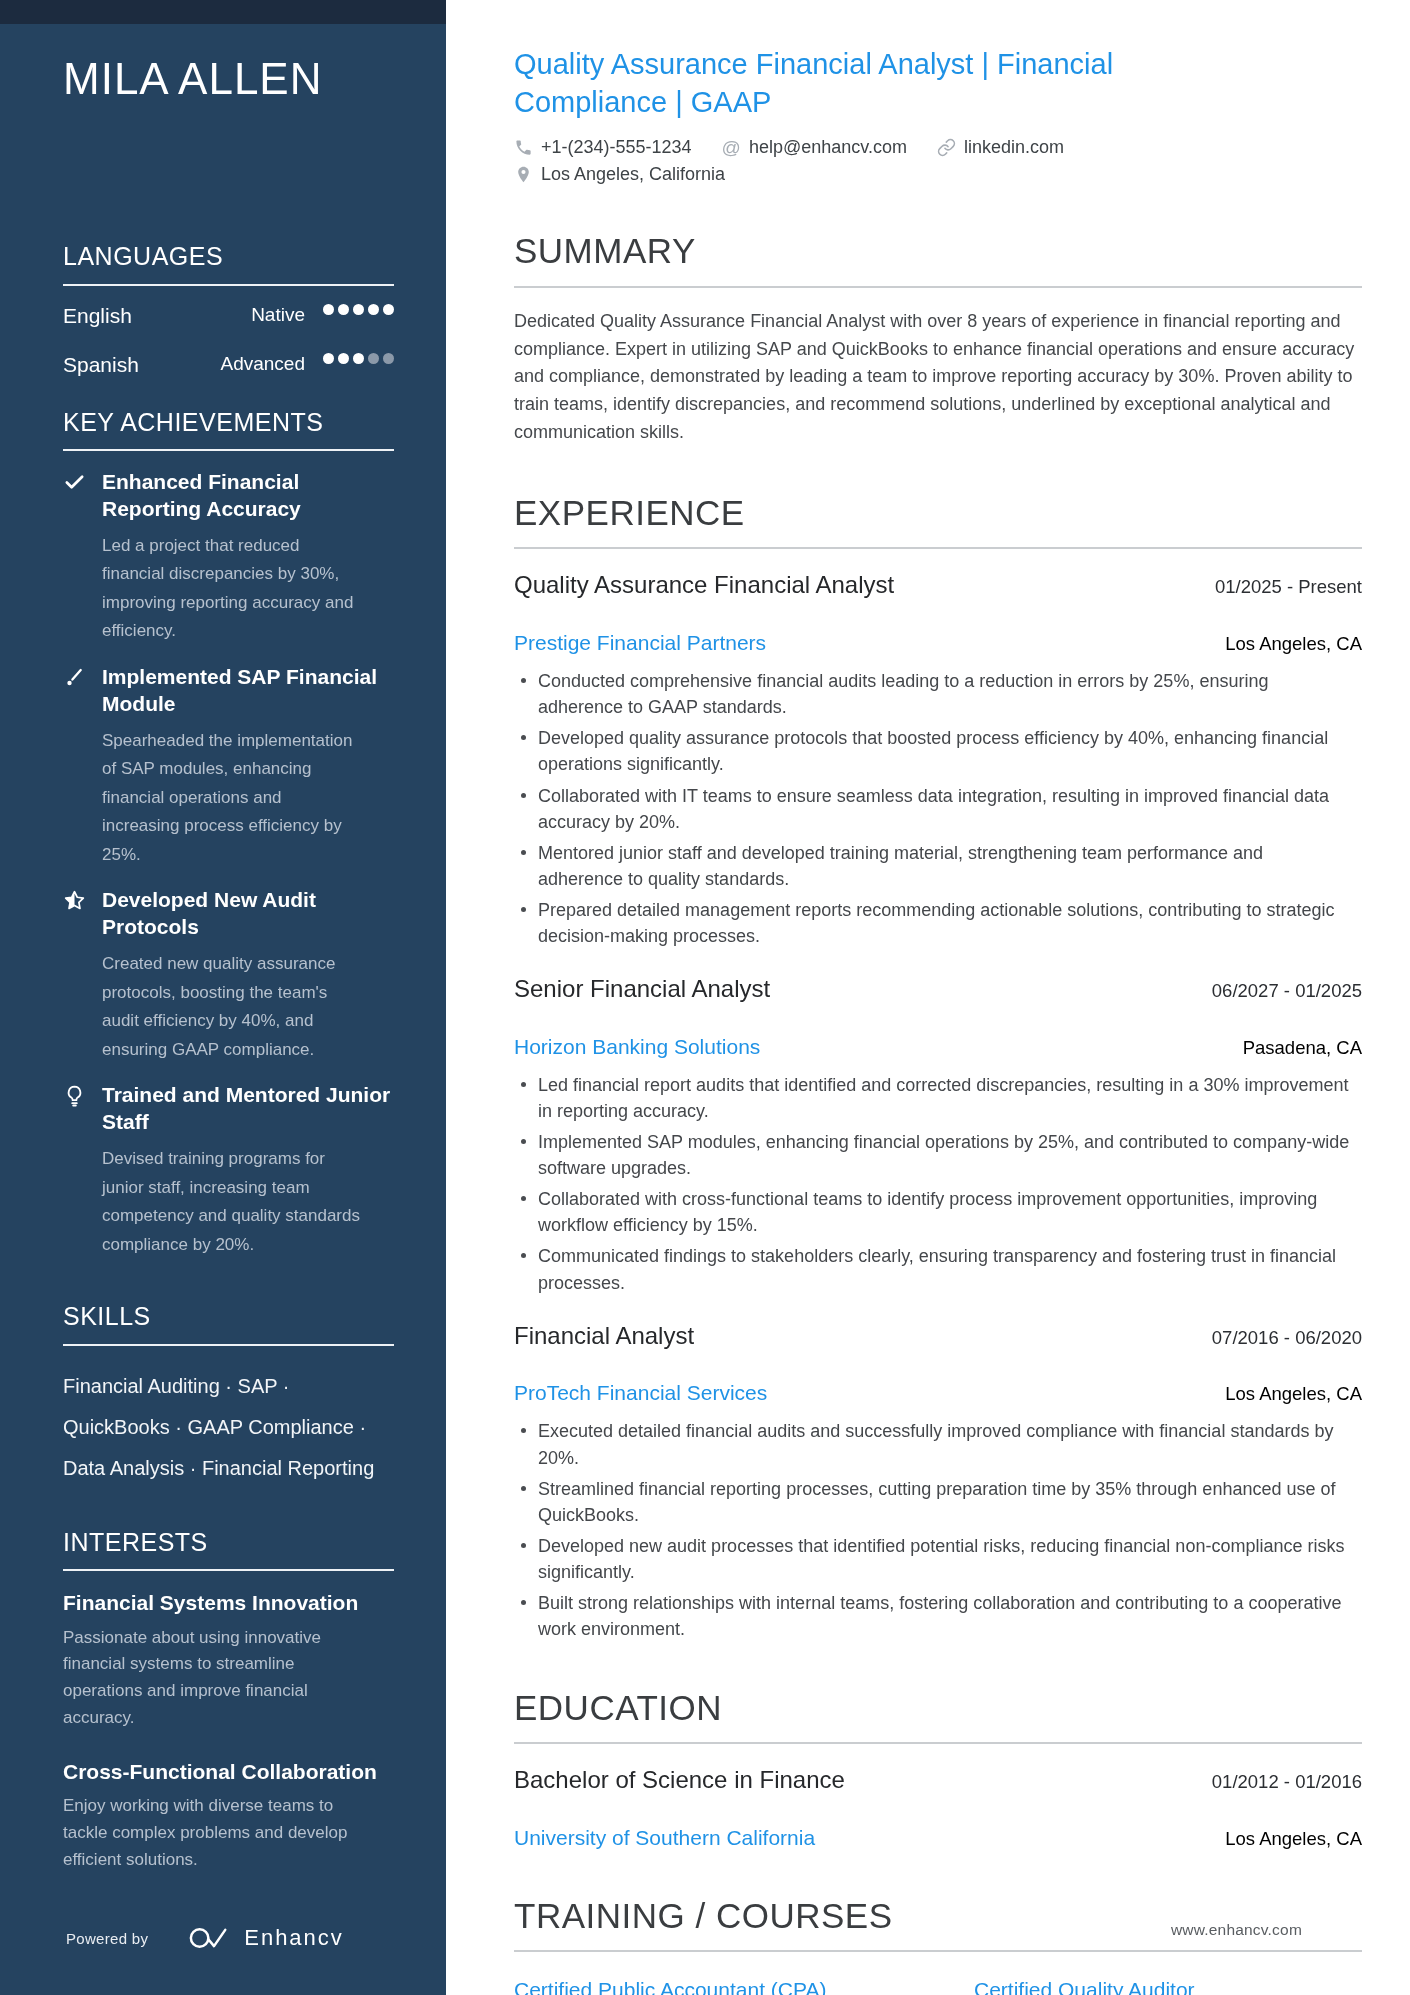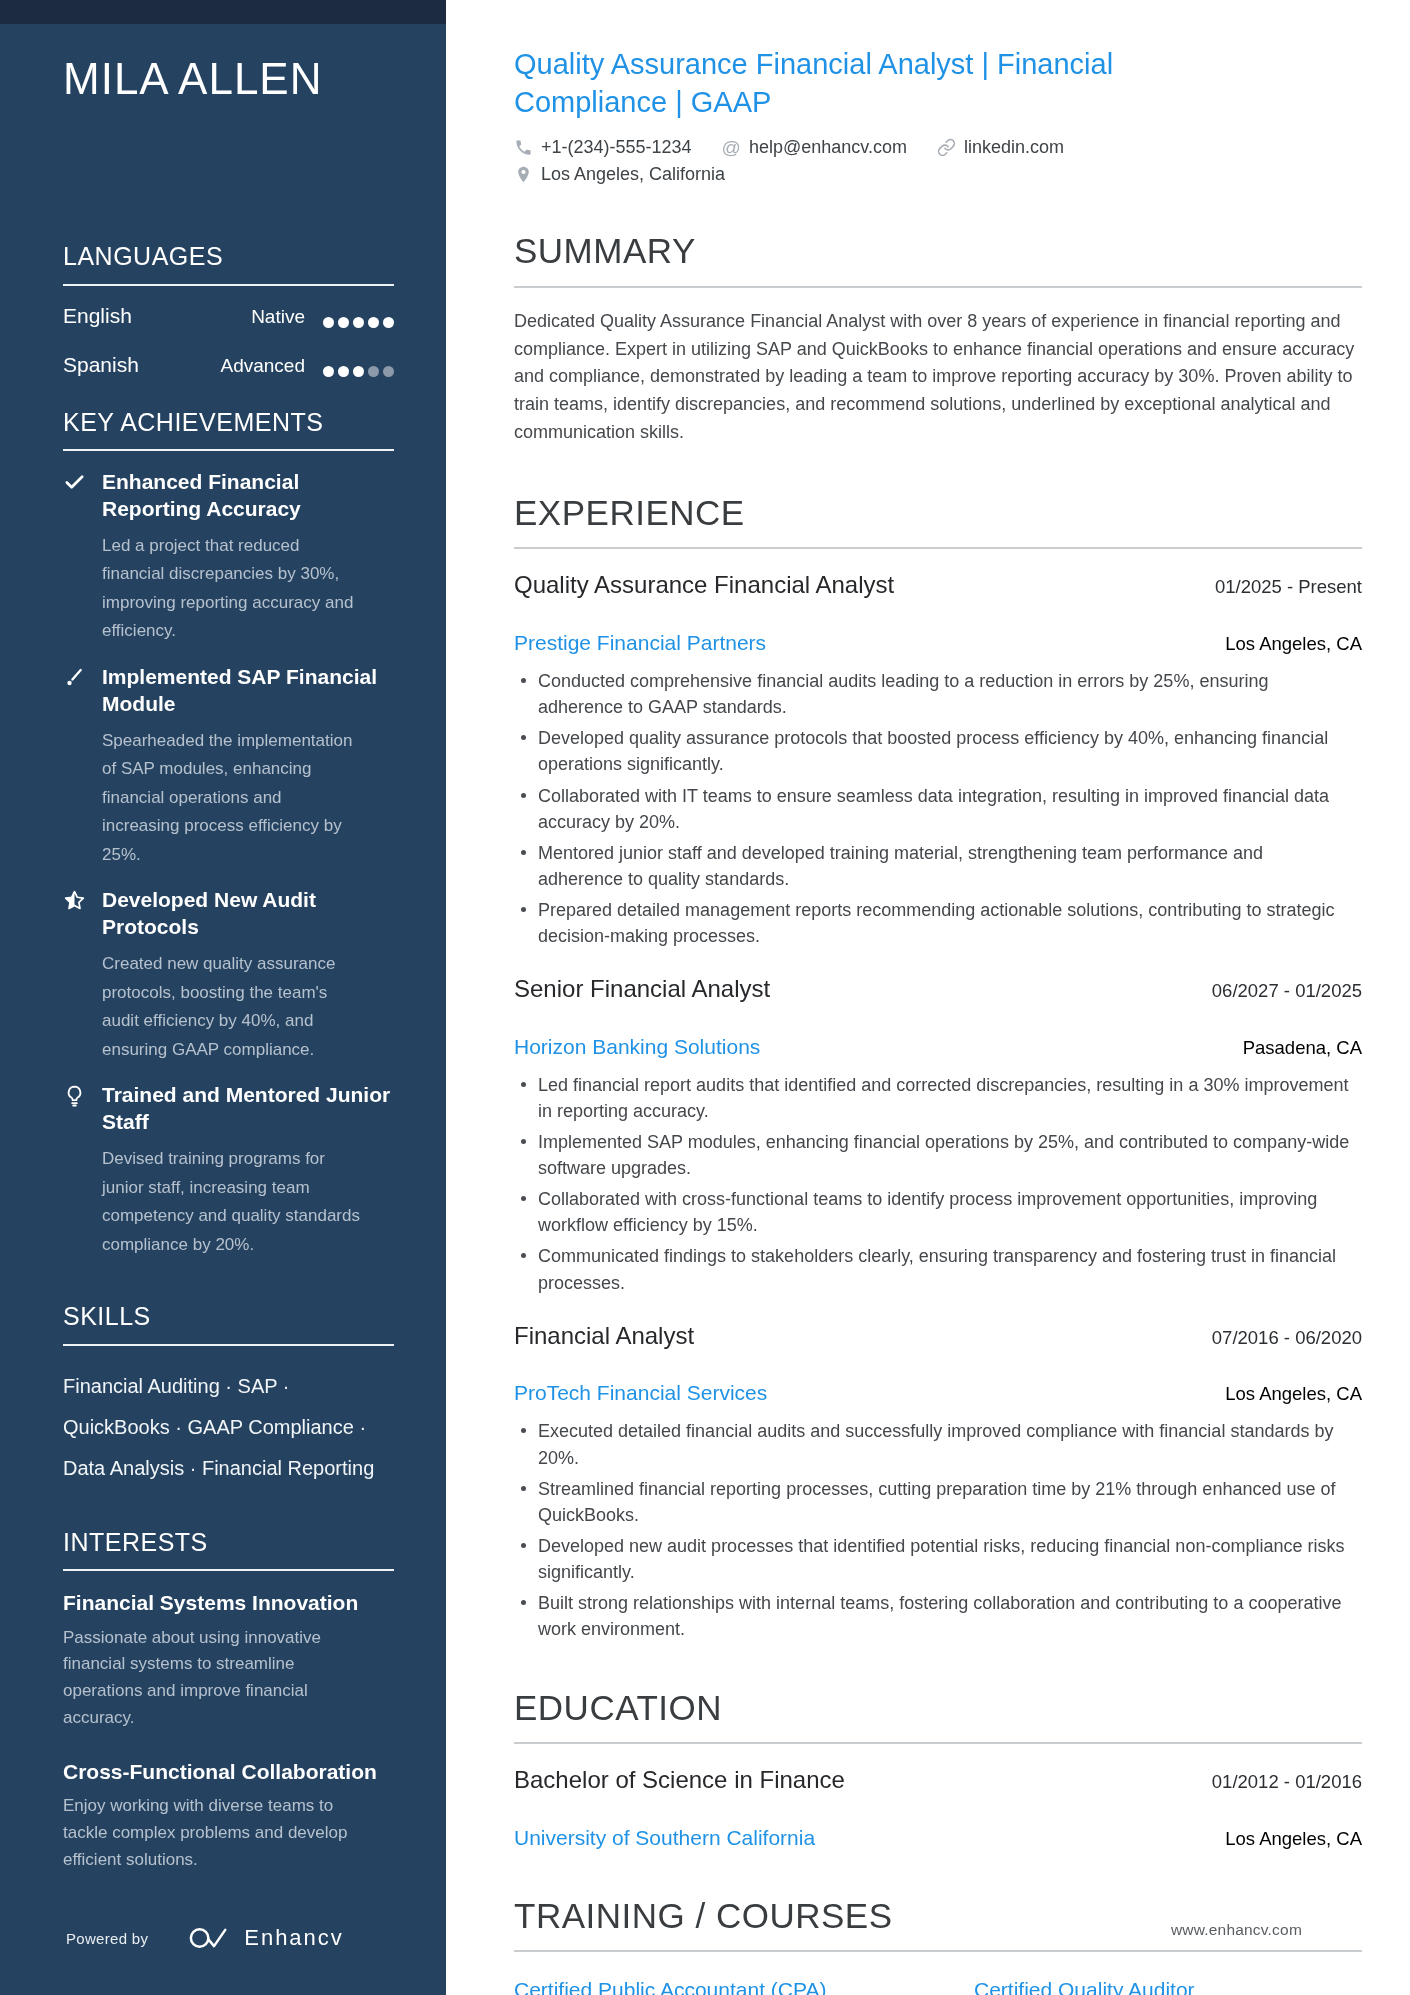--- a/index.html
+++ b/index.html
@@ -16,21 +16,21 @@
     background:var(--sidebar-bg,#254360);color:#fff;box-sizing:border-box;
     padding:24px 52px 0 63px;overflow:hidden;
   }
   .top-band{position:absolute;left:0;top:0;width:490px;height:24px;background:var(--band,#1c2b3f);}
   .candidate-name{margin-top:33px;font-size:44px;font-weight:500;letter-spacing:1px;line-height:1;color:#fff;}
 
   .side-heading{font-size:25px;font-weight:500;letter-spacing:.5px;line-height:1.1;color:#fff;margin:0;}
   .side-rule{border:none;border-top:2px solid #eef2f6;margin:13px 0 0 0;}
 
   .side-languages{margin-top:142px;}
-  .lang-row{display:flex;align-items:flex-end;margin-top:25px;}
+  .lang-row{display:flex;align-items:flex-start;margin-top:25px;}
   .lang-row:first-of-type{margin-top:18px;}
   .lang-name{flex:1;font-size:21px;color:#fff;}
   .lang-level{font-size:19px;color:#fff;margin-right:14px;}
   .dots{display:inline-flex;align-items:center;}
   .dot{width:11px;height:11px;border-radius:50%;margin-left:4px;display:inline-block;}
   .dot.on{background:#ffffff;}
   .dot.off{background:var(--dot-off,#8b99a9);}
 
   .side-achievements{margin-top:32px;}
   .ach-item{display:flex;margin-top:18px;justify-content:flex-end;}
@@ -319,21 +319,21 @@
             <div class="row-between">
               <h3 class="job-title">Financial Analyst</h3>
               <span class="job-dates">07/2016 - 06/2020</span>
             </div>
             <div class="row-between job-sub">
               <span class="company-name">ProTech Financial Services</span>
               <span class="job-location">Los Angeles, CA</span>
             </div>
             <ul class="bullets">
               <li>Executed detailed financial audits and successfully improved compliance with financial standards by 20%.</li>
-              <li>Streamlined financial reporting processes, cutting preparation time by 21% through enhanced use of QuickBooks.</li>
+              <li>Streamlined financial reporting processes, cutting preparation time by 35% through enhanced use of QuickBooks.</li>
               <li>Developed new audit processes that identified potential risks, reducing financial non-compliance risks significantly.</li>
               <li>Built strong relationships with internal teams, fostering collaboration and contributing to a cooperative work environment.</li>
             </ul>
           </div>
         </div>
     </section>
 
     <section class="section">
       <h2 class="section-heading">EDUCATION</h2>
       <hr class="main-rule">

